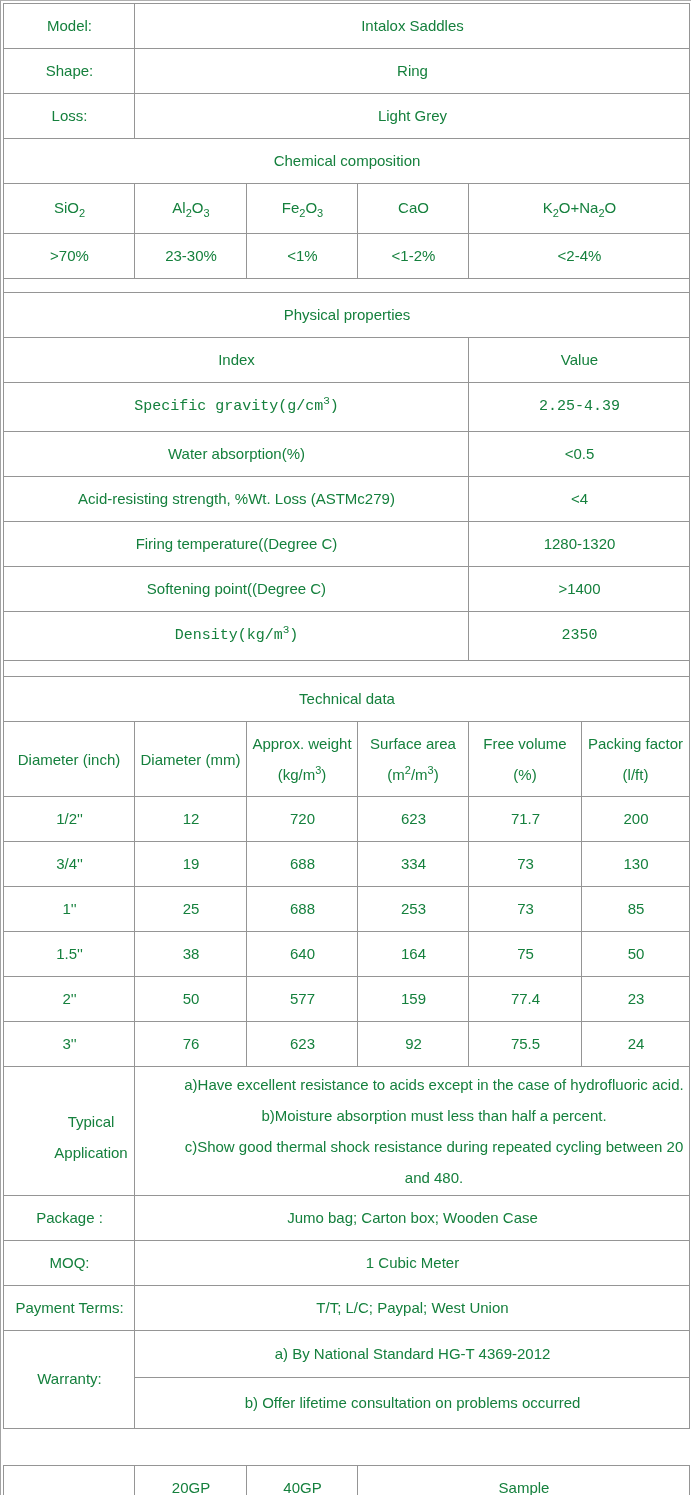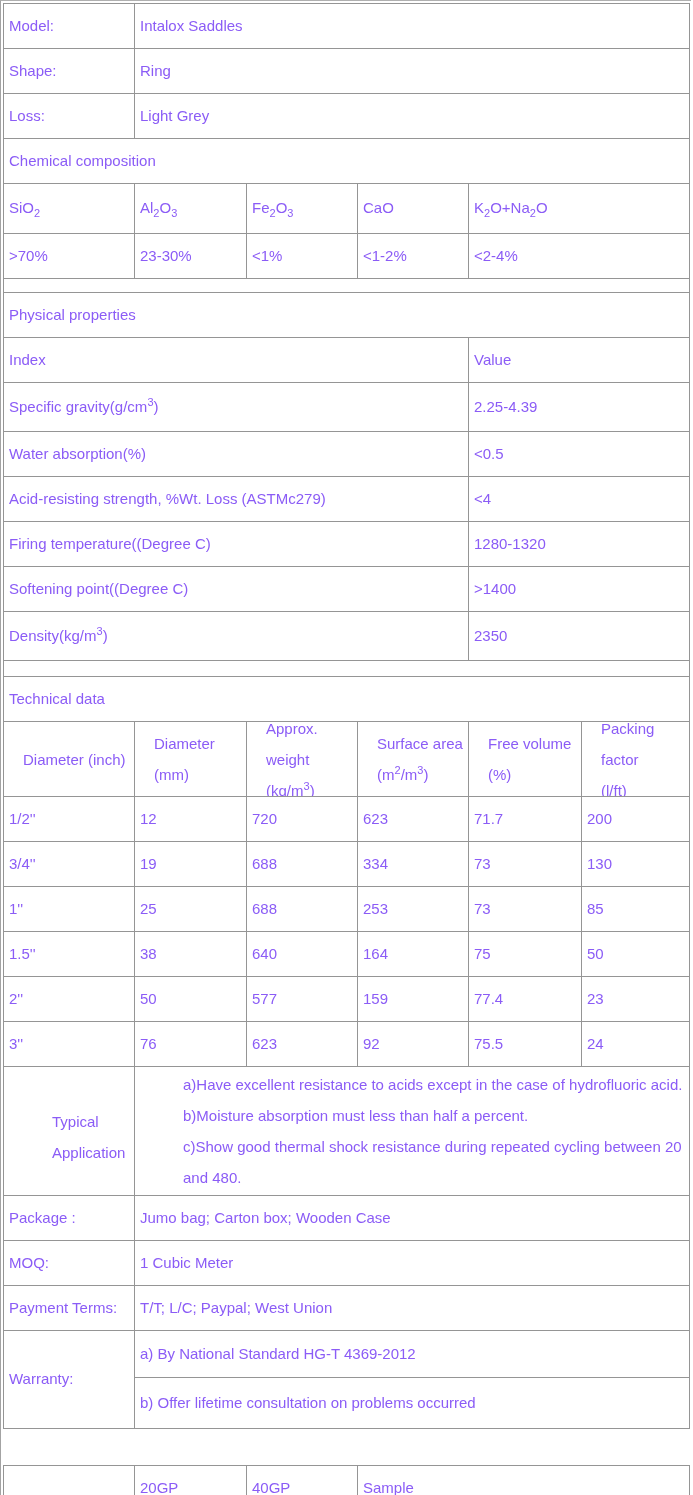--- a/index.html
+++ b/index.html
@@ -10,40 +10,41 @@
     border-top:1px solid #b0b0b0;
     border-left:1px solid #a3a3a3;
     padding:2px 0 6px 2px;
     background:#fff;
   }
   table.grid{
     border-collapse:collapse;
     table-layout:fixed;
     width:686px;
     font-size:15px;
-    color:#8b5cf6;
+    color:#15803d;
     background:#fff;
+    text-align:center;
   }
   table.grid td{
     border:1px solid #959595;
     padding:2px 4px 2px 5px;
     vertical-align:middle;
     height:40px;
     overflow:hidden;
     line-height:1.25;
     word-wrap:break-word;
   }
   sub,sup{font-size:11px;line-height:0;}
   tr.h45>td{height:45px;}
-  tr.h44>td{height:44px;}
+  tr.h44>td{height:44px;font-family:Liberation Mono, monospace;}
   tr.h42>td{height:42px;}
   tr.h46>td{height:46px;}
   tr.spacer>td{height:13px;padding:0;}
   tr.spacer2>td{height:15px;padding:0;}
-  tr.thr>td{height:70px;padding:2px 4px 2px 19px;}
+  tr.thr>td{height:70px;padding:2px 4px 2px 4px;}
   .thwrap{display:flex;flex-direction:column;justify-content:center;height:66px;}
   .thline{line-height:31px;display:block;}
   tr.happ>td{height:122px;padding-left:48px;}
   .appline{line-height:31px;}
   .applabel{line-height:31px;margin-top:12px;}
   .tablegap{height:36px;}
 </style>
 </head>
 <body>
 

